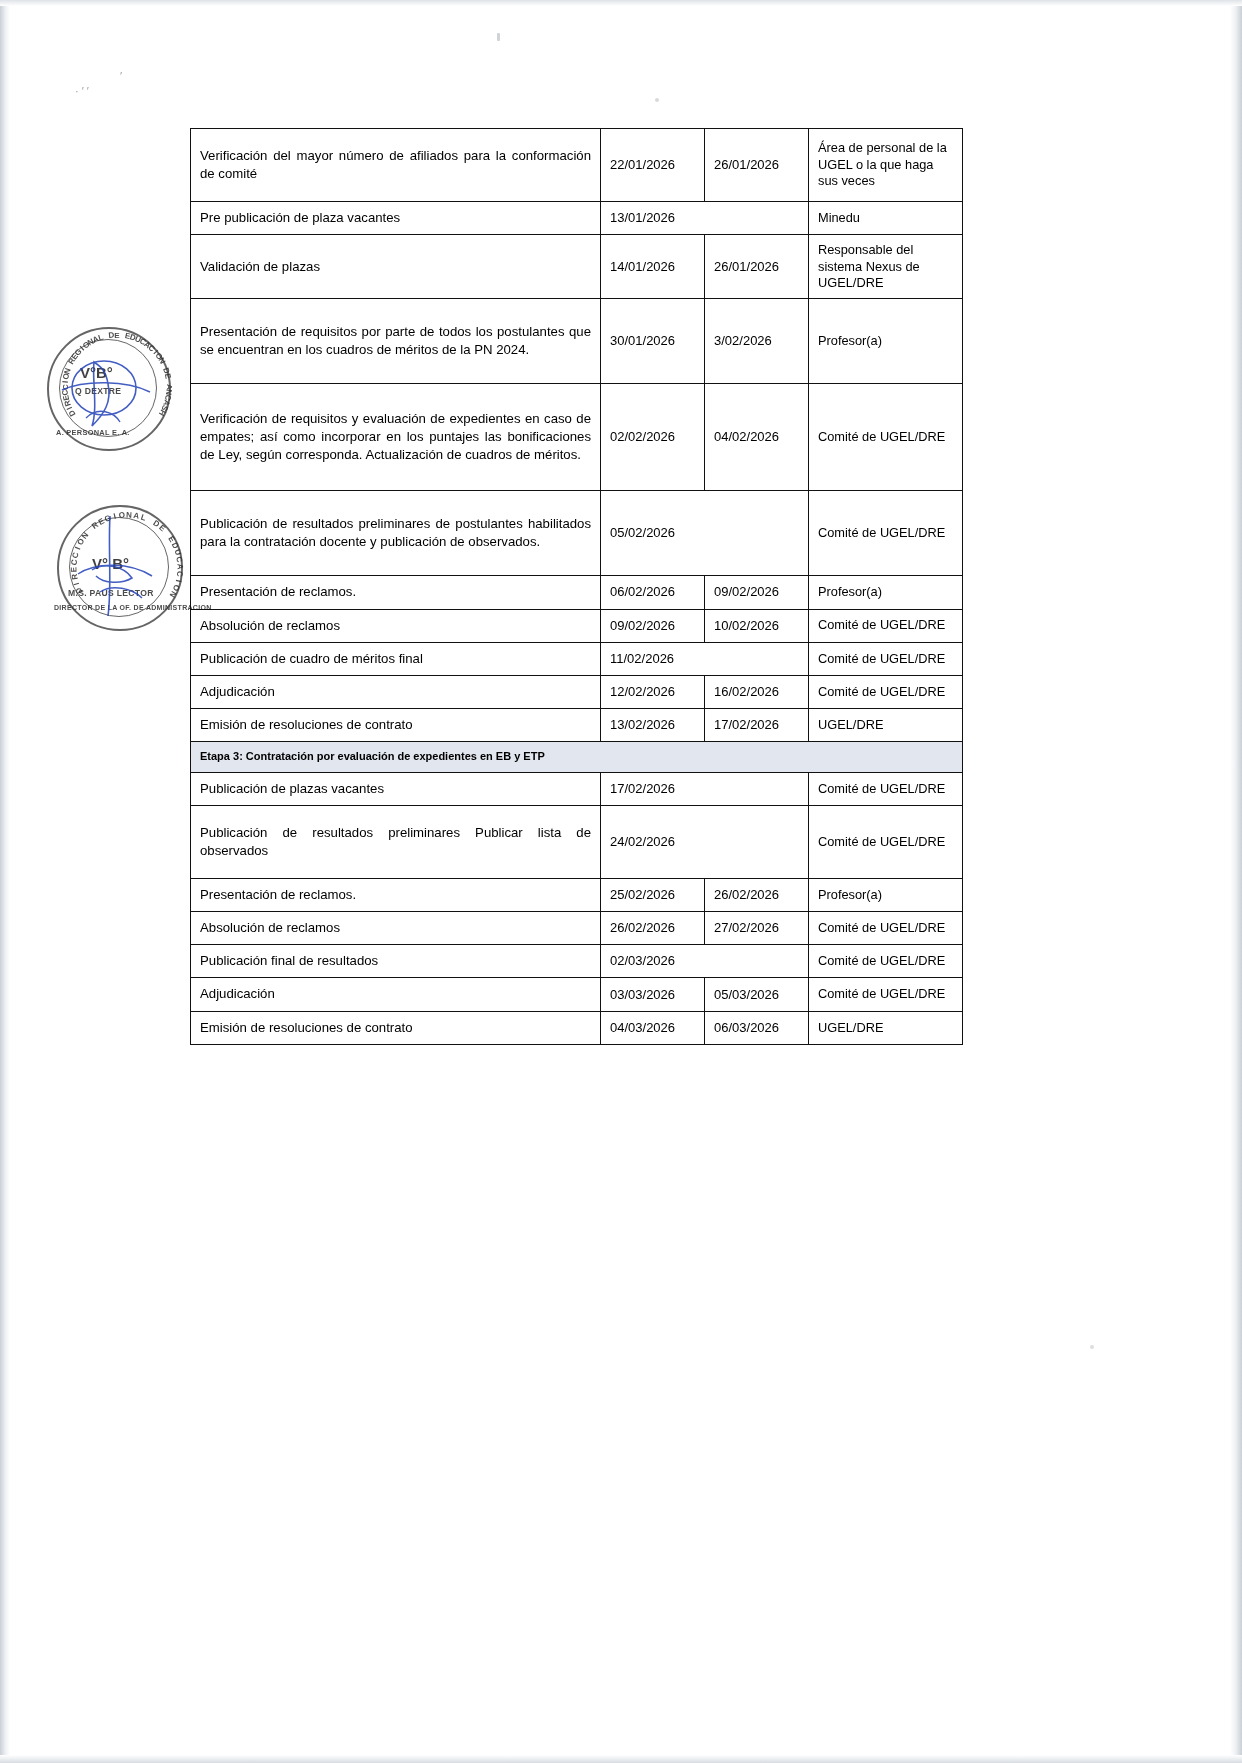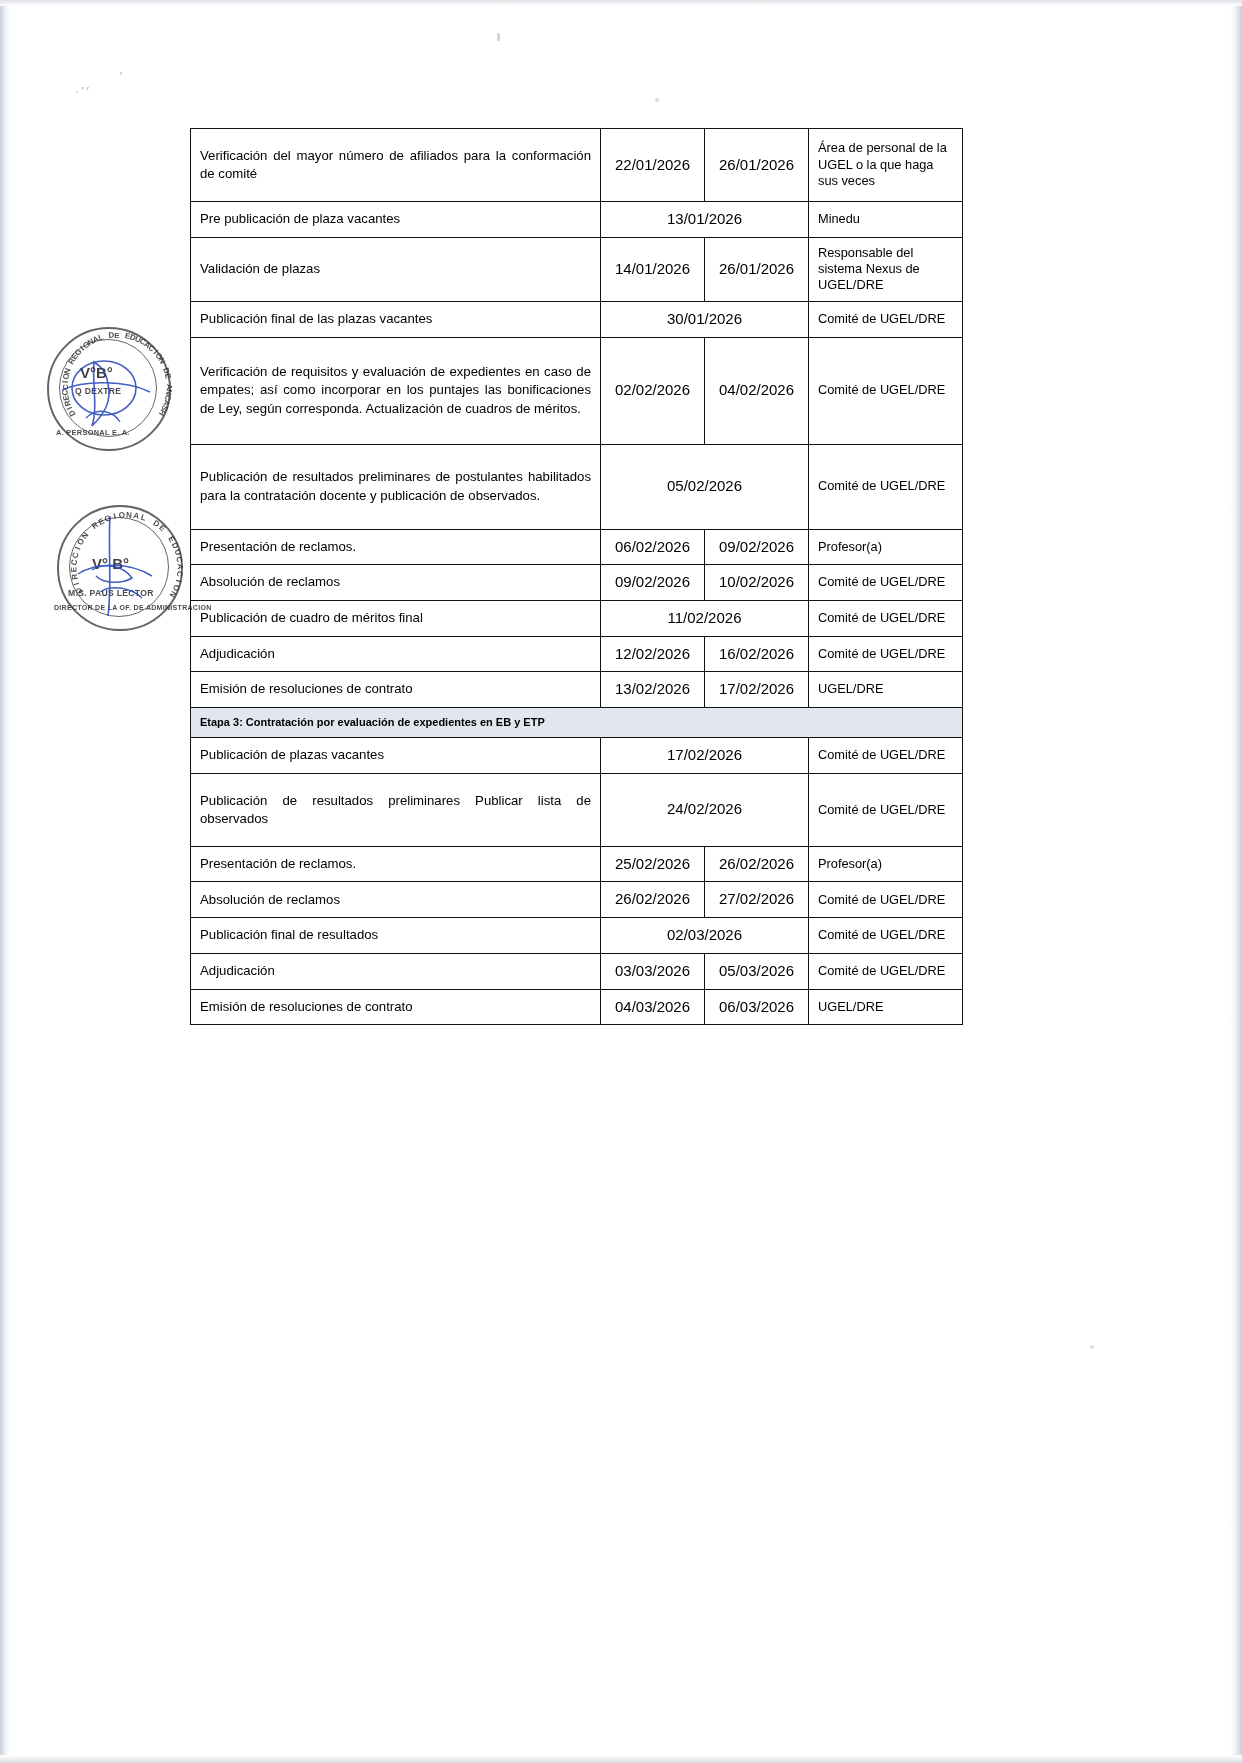--- a/index.html
+++ b/index.html
@@ -77,23 +77,23 @@
   col.c-d1   { width: 104px; }
   col.c-d2   { width: 104px; }
   col.c-resp { width: 154px; }
 
   td.activity {
     text-align: justify;
     text-align-last: left;
     hyphens: none;
   }
   td.date {
-    text-align: center;
+    text-align: left;
     white-space: nowrap;
-    font-size: 15px;
+    font-size: 13px;
     margin-left: 16px;
   }
   td.resp {
     text-align: left;
     font-size: 12.8px;
     line-height: 1.28;
   }
   td.stage {
     background: #e2e6ee;
     font-weight: bold;
@@ -308,23 +308,24 @@
             <td class="date" colspan="2">13/01/2026</td>
             <td class="resp">Minedu</td>
           </tr>
           <tr>
             <td class="activity ">Validación de plazas</td>
             <td class="date">14/01/2026</td>
             <td class="date">26/01/2026</td>
             <td class="resp">Responsable del sistema Nexus de UGEL/DRE</td>
           </tr>
           <tr>
-            <td class="activity ">Publicación final de las plazas vacantes</td>
-            <td class="date" colspan="2">30/01/2026</td>
-            <td class="resp">Comité de UGEL/DRE</td>
+            <td class="activity tall-3">Presentación de requisitos por parte de todos los postulantes que se encuentran en los cuadros de méritos de la PN 2024.</td>
+            <td class="date">30/01/2026</td>
+            <td class="date">3/02/2026</td>
+            <td class="resp">Profesor(a)</td>
           </tr>
           <tr>
             <td class="activity tall-2">Verificación de requisitos y evaluación de expedientes en caso de empates; así como incorporar en los puntajes las bonificaciones de Ley, según corresponda. Actualización de cuadros de méritos.</td>
             <td class="date">02/02/2026</td>
             <td class="date">04/02/2026</td>
             <td class="resp">Comité de UGEL/DRE</td>
           </tr>
           <tr>
             <td class="activity tall-3">Publicación de resultados preliminares de postulantes habilitados para la contratación docente y publicación de observados.</td>
             <td class="date" colspan="2">05/02/2026</td>

